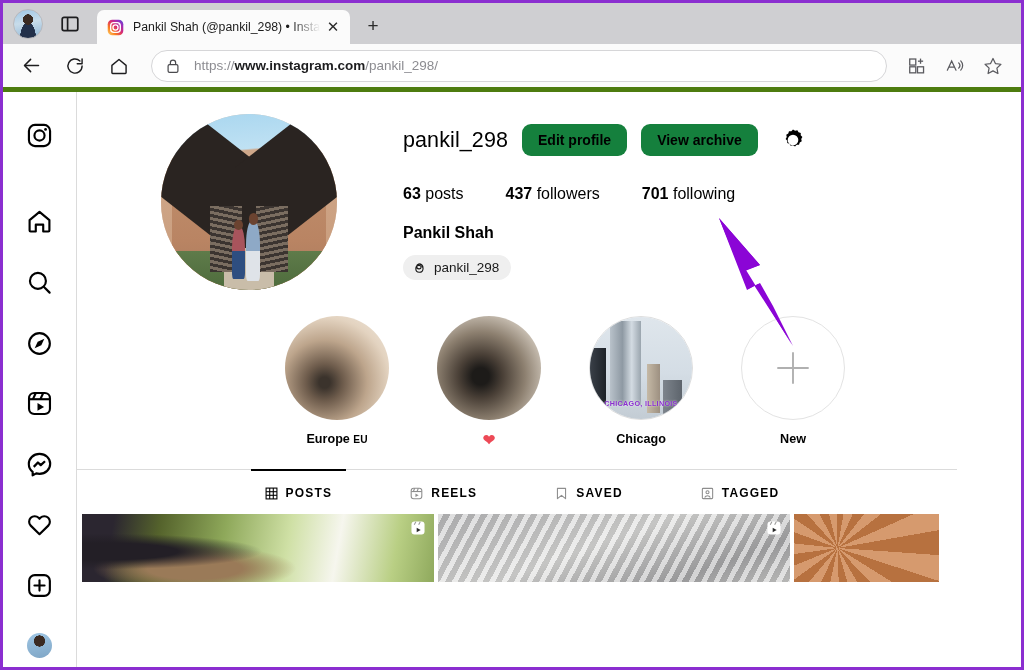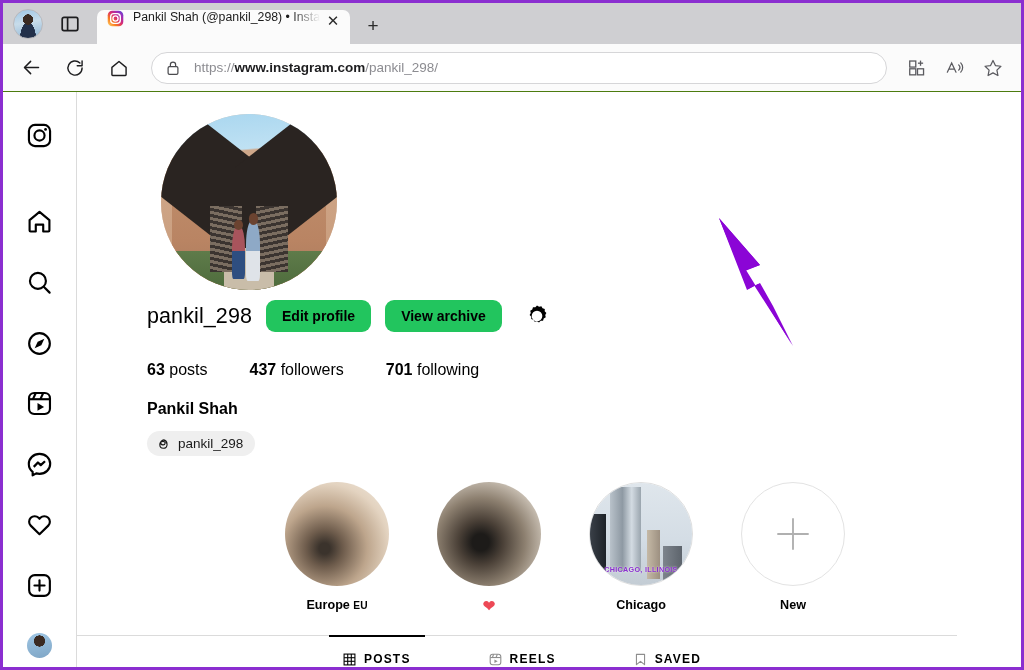--- a/index.html
+++ b/index.html
@@ -40,21 +40,21 @@
     width: 30px; height: 30px;
     margin: 0 12px 5px 2px;
     display: flex; align-items: center; justify-content: center;
     flex: none;
   }
   .tab {
     position: relative;
     width: 253px; height: 34px;
     background: #fbfbfb;
     border-radius: 7px 7px 0 0;
-    display: flex; 
+    display: flex; align-items: center;
     padding: 0 6px 0 10px;
     flex: none;
   }
   .tab-favicon { width: 17px; height: 17px; flex: none; margin-right: 9px; }
   .tab-title {
     font-size: 12.3px; color: #1b1b1b;
     white-space: nowrap; overflow: hidden;
     flex: 1;
     -webkit-mask-image: linear-gradient(to right, #000 84%, transparent 99%);
             mask-image: linear-gradient(to right, #000 84%, transparent 99%);
@@ -68,21 +68,21 @@
     width: 30px; height: 30px; margin: 0 0 3px 8px;
     display: flex; align-items: center; justify-content: center;
     font-size: 19px; color: #2b2b2b; font-weight: 300; flex: none;
   }
 
   .browser-toolbar {
     height: 48px;
     background: #fbfbfb;
     display: flex; align-items: center;
     padding: 0 12px 0 6px;
-    border-bottom: 1px solid #4d7c0f;
+    border-bottom: 5px solid #4d7c0f;
   }
   .nav-btn {
     width: 34px; height: 34px; margin: 0 5px;
     display: flex; align-items: center; justify-content: center;
     border-radius: 5px; flex: none;
   }
   .omnibox {
     flex: 1;
     height: 32px;
     background: #ffffff;
@@ -129,21 +129,20 @@
   .ig-main {
     flex: 1;
     position: relative;
     overflow: hidden;
   }
 
   
   .ig-header {
     display: flex;
     padding: 22px 0 0 70px;
-    flex-direction: column;
   }
   .pfp {
     width: 176px; height: 176px; border-radius: 50%;
     flex: none;
     margin: 0 66px 0 14px;
     overflow: hidden;
     position: relative;
     background: #d9c4b2;
   }
   .pfp-sky { position:absolute; inset:0;
@@ -174,21 +173,21 @@
     border-radius:40% 40% 12% 12%; }
   .pfp-h1 { position:absolute; left:41.5%; bottom:34%; width:5%; height:6%;
     background:#6b4330; border-radius:50%; }
   .pfp-h2 { position:absolute; left:49.8%; bottom:37%; width:5.5%; height:6.5%;
     background:#6b4330; border-radius:50%; }
 
   .ig-info { padding-top: 10px; min-width: 0; }
   .row1 { display: flex; align-items: center; gap: 14px; }
   .username { font-size: 21.5px; color: #000; font-weight: 400; letter-spacing: .1px; }
   .gbtn {
-    background: #22c55e; border: none; border-radius: 9px;
+    background: #15803d; border: none; border-radius: 9px;
     padding: 8px 16px; font-size: 14px; font-weight: 600; color: #000;
     font-family: "Liberation Sans", sans-serif;
     white-space: nowrap;
   }
   .gear-btn { width: 30px; height: 30px; display:flex; align-items:center; justify-content:center; margin-left: 6px; }
 
   .row2 { display: flex; gap: 42px; margin-top: 29px; }
   .stat { font-size: 16px; color: #000; white-space: nowrap; }
   .stat b { font-weight: 600; }
 
@@ -552,20 +551,28 @@
           <span>REELS</span>
         </div>
 
         <div class="ig-tab">
           <svg width="13" height="13" viewBox="0 0 24 24" fill="none" stroke="#8e8e8e" stroke-width="2" stroke-linejoin="round">
             <polygon points="4.5,2.5 19.5,2.5 19.5,21.5 12,15.4 4.5,21.5"></polygon>
           </svg>
           <span>SAVED</span>
         </div>
 
+        <div class="ig-tab">
+          <svg width="13" height="13" viewBox="0 0 24 24" fill="none" stroke="#8e8e8e" stroke-width="2" stroke-linejoin="round">
+            <rect x="2.5" y="2.5" width="19" height="19" rx="1.5"></rect>
+            <circle cx="12" cy="9.6" r="2.8"></circle>
+            <path d="M6.8 19.4a5.7 5.7 0 0 1 10.4 0"></path>
+          </svg>
+          <span>TAGGED</span>
+        </div>
       </div>
 
       <div class="grid">
         <div class="cell cell1">
           <svg class="reels-badge" width="16" height="16" viewBox="0 0 24 24">
             <rect x="2.2" y="2.2" width="19.6" height="19.6" rx="4.6" fill="#fff"></rect>
             <path d="M3 7.6h18" stroke="#fff" stroke-width="1.4"></path>
             <path d="M8.8 2.6 6.4 7.3M15.4 2.6 13 7.3" stroke="#9a9a9a" stroke-width="1.6"></path>
             <polygon points="10,11.6 16,15 10,18.4" fill="#2b2b2b"></polygon>
           </svg>

